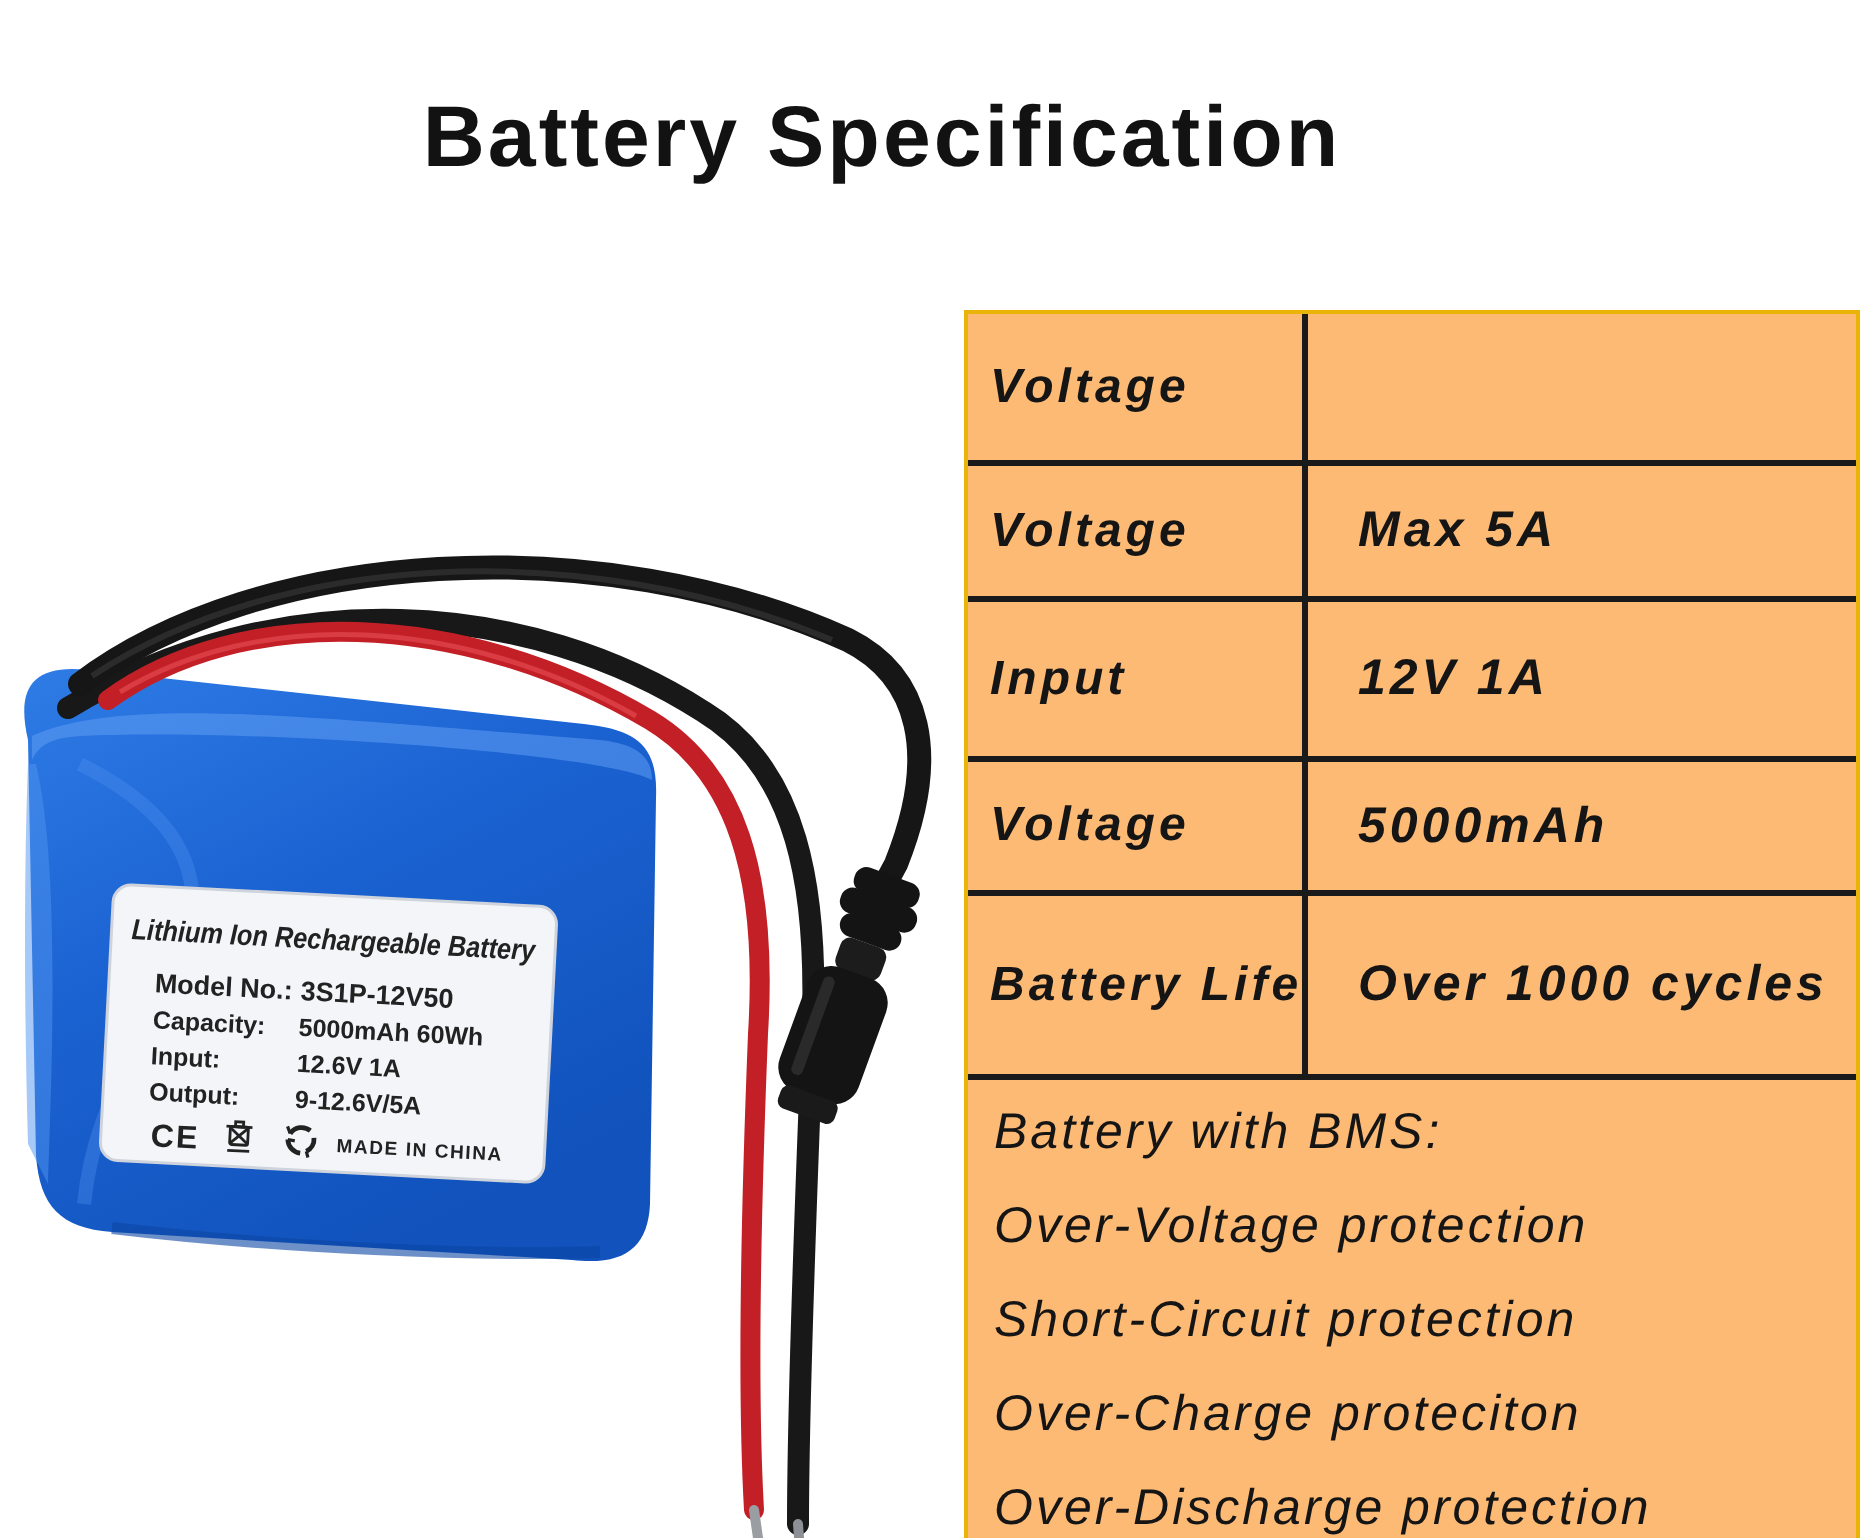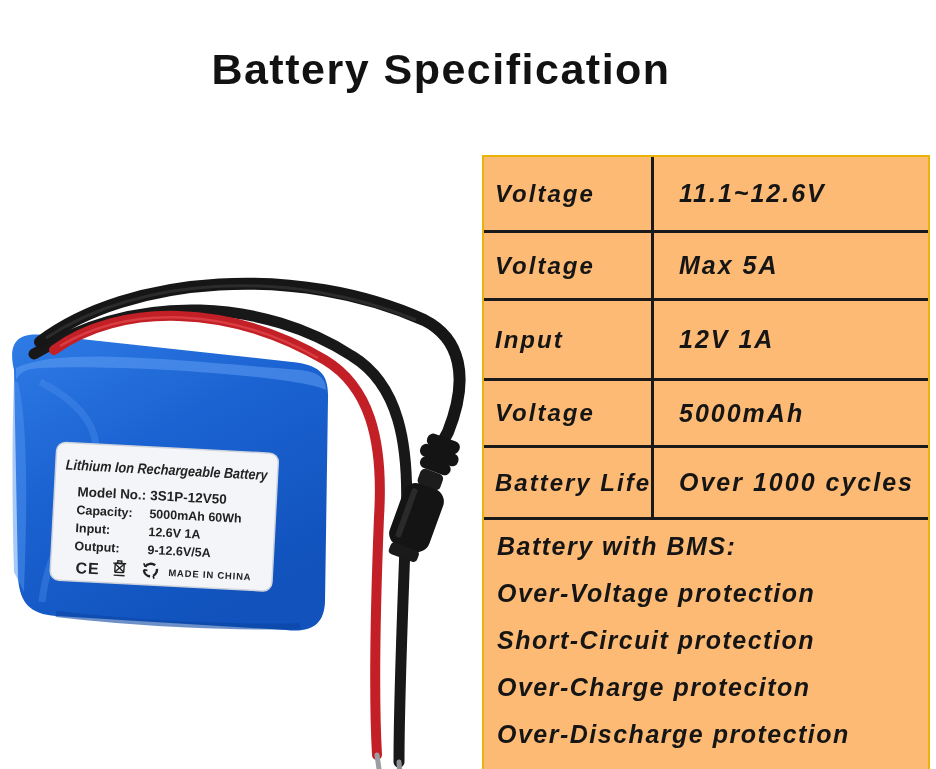--- a/index.html
+++ b/index.html
@@ -23,21 +23,21 @@
     display:flex;align-items:center;padding-left:11px;
     font-style:italic;font-weight:700;font-size:24px;letter-spacing:2px;white-space:nowrap;
   }
   .spec-cell-value{
     flex:1;display:flex;align-items:center;padding-left:25px;
     font-style:italic;font-weight:700;font-size:25px;letter-spacing:2px;white-space:nowrap;
   }
   .bms-block{box-sizing:border-box;padding:3px 0 0 13px;}
   .bms-line{
     height:47px;display:flex;align-items:center;
-    font-style:italic;font-weight:700;font-size:25px;letter-spacing:1.5px;white-space:nowrap;
+    font-style:italic;font-weight:400;font-size:25px;letter-spacing:1.5px;white-space:nowrap;
   }
   
   .photo-wrap{position:absolute;left:0;top:225px;width:480px;height:544px;}
 </style>
 </head>
 <body>
 
 <div id="canvas">
 
   <div class="main-title">Battery Specification</div>
@@ -122,39 +122,38 @@
         <path d="M60,74 C130,32 230,36 318,86" fill="none" stroke="#e2494e" stroke-width="2.5" opacity="0.7"></path>
         <path d="M377,483 L379,497" stroke="#9a9da1" stroke-width="5" stroke-linecap="round"></path>
       </g>
     </svg>
   </div>
 
   <div class="spec-table">
 
     <div class="spec-row" style="height:76px">
       <div class="spec-cell-label">Voltage</div>
-      <div class="spec-cell-value">11.1~12.6V</div>
     </div>
 
     <div class="spec-row" style="height:68px">
       <div class="spec-cell-label">Voltage</div>
       <div class="spec-cell-value">Max 5A</div>
     </div>
 
     <div class="spec-row" style="height:80px">
       <div class="spec-cell-label">Input</div>
       <div class="spec-cell-value">12V 1A</div>
     </div>
 
     <div class="spec-row" style="height:67px">
       <div class="spec-cell-label">Voltage</div>
       <div class="spec-cell-value">5000mAh</div>
     </div>
 
-    <div class="spec-row" style="height:72px">
+    <div class="spec-row" style="height:92px">
       <div class="spec-cell-label">Battery Life</div>
       <div class="spec-cell-value">Over 1000 cycles</div>
     </div>
 
     <div class="bms-block">
       <div class="bms-line">Battery with BMS:</div>
       <div class="bms-line">Over-Voltage protection</div>
       <div class="bms-line">Short-Circuit protection</div>
       <div class="bms-line">Over-Charge proteciton</div>
       <div class="bms-line">Over-Discharge protection</div>

